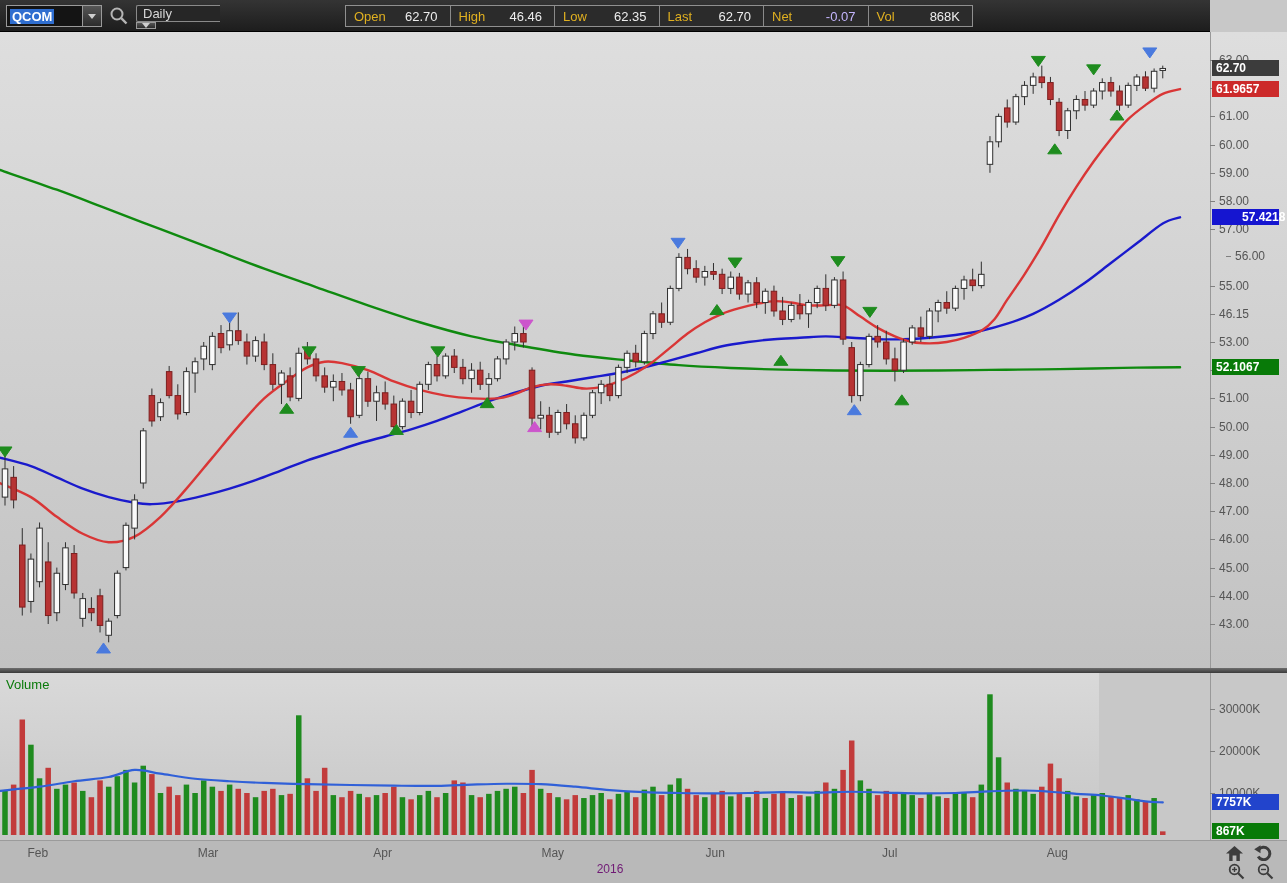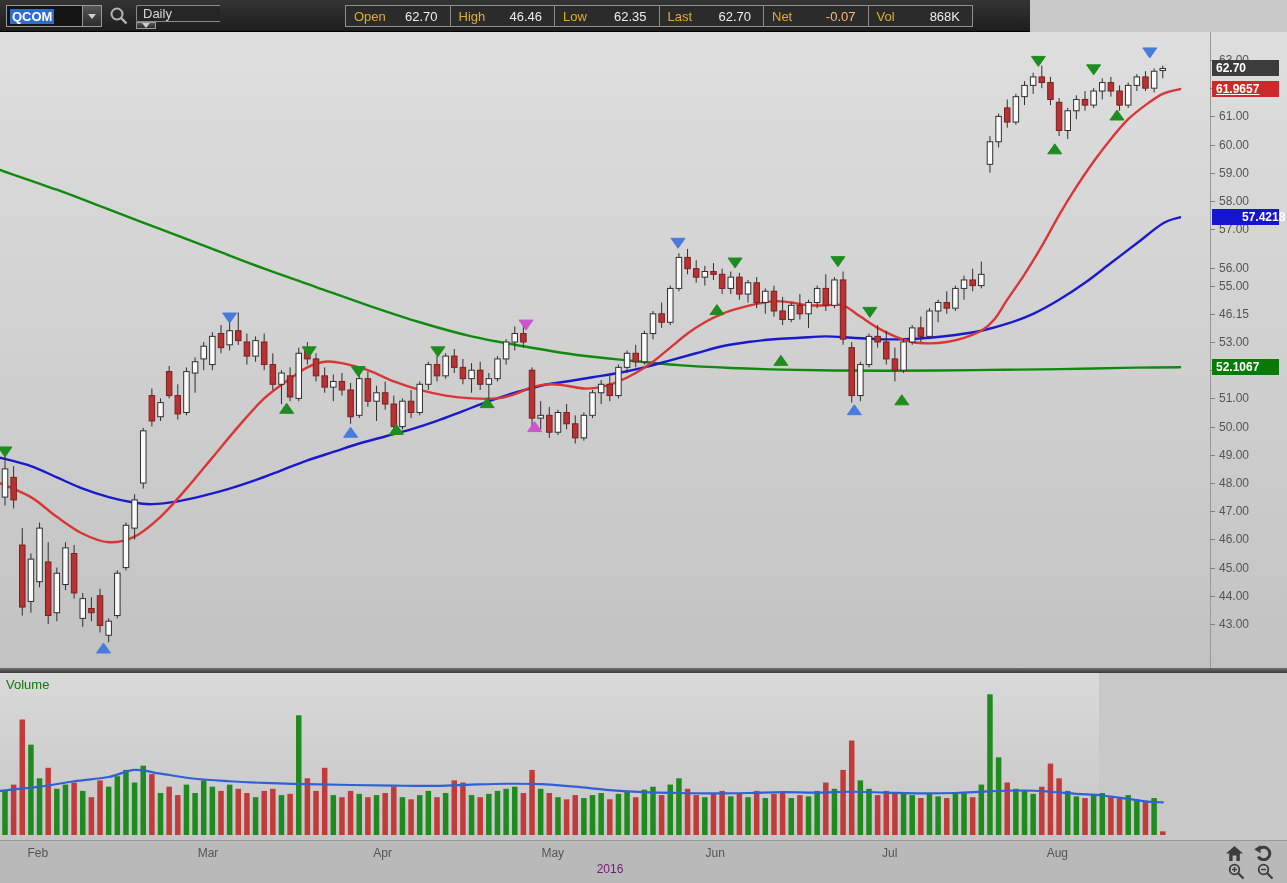--- a/index.html
+++ b/index.html
@@ -1,42 +1,42 @@
 <!DOCTYPE html>
 <html><head>
 <meta charset="utf-8">
 <style>
   * { box-sizing: border-box; margin: 0; padding: 0; }
   html,body { width:1287px; height:883px; overflow:hidden; background:#c8c8c8;
               font-family:"Liberation Sans", sans-serif; }
   .app { position:absolute; left:0; top:0; width:1287px; height:883px; }
 
   
-  .toolbar { position:absolute; left:0; top:0; width:1030px; height:32px;
+  .toolbar { position:absolute; left:0; top:0; width:1210px; height:32px;
              background:linear-gradient(#343434,#1d1d1d); border-bottom:1px solid #000; }
   .symbol-box { position:absolute; left:6px; top:5px; width:96px; height:22px; display:flex; }
   .symbol-field { flex:1; background:#141414; border:1px solid #9a9a9a; border-right:none;
                   display:flex; align-items:center; padding:0 3px; }
   .symbol-field .sel { background:#2f6ed0; color:#fff; font-size:13px; font-weight:700; padding:0 2px; }
   .dd-btn { width:20px; height:22px; background:linear-gradient(#565656,#2c2c2c);
             border:1px solid #9a9a9a; display:flex; align-items:center; justify-content:center; cursor:pointer; }
   .arr-down { width:0; height:0; border-left:4px solid transparent; border-right:4px solid transparent;
               border-top:5px solid #cfcfcf; }
   .search-btn { position:absolute; left:108px; top:6px; width:22px; height:20px; background:none; border:none; cursor:pointer; }
   .period-box { position:absolute; left:136px; top:5px; width:84px; height:22px; display:flex;flex-direction:column; }
   .period-field { flex:1; background:#262626; border:1px solid #8a8a8a; border-right:none;
                   color:#d8d8d8; font-size:13px; display:flex; align-items:center; padding:0 6px; border-radius:2px 0 0 2px; }
   .quote-strip { position:absolute; left:345px; top:5px; width:628px; height:22px; display:flex;
                  border:1px solid #909090; background:#2b2b2b; }
   .qcell { flex:1; display:flex; align-items:center; justify-content:space-between;
            padding:0 12px 0 8px; border-right:1px solid #8a8a8a; }
   .qcell:last-child { border-right:none; }
   .qlabel { color:#e0b020; font-size:13px; }
   .qval { color:#ededed; font-size:13px; }
-  .qval.neg { color:#fdba74; }
+  .qval.neg { color:#c4b5fd; }
 
   
   .chart-area { position:absolute; left:0; top:32px; width:1287px; height:636px;
                 background:linear-gradient(#dedede,#cfcfcf 55%,#c2c2c2); }
   #main-svg { position:absolute; left:0; top:0; width:1210px; height:636px; display:block; }
   .price-axis { position:absolute; left:1210px; top:0; width:77px; height:636px; border-left:1px solid #999; }
   .ptick { position:absolute; left:8px; font-size:12px; color:#555; height:16px; line-height:16px; }
   .ptick::before { content:''; position:absolute; left:-9px; top:8px; width:5px; height:1px; background:#808080; }
   .chip { position:absolute; left:1px; right:8px; color:#fff; font-size:12px; font-weight:700;
           padding:0 4px; height:16px; line-height:16px; }
@@ -682,35 +682,35 @@
         <polygon points="1142.8000000000002,15.95 1156.8000000000002,15.95 1149.8000000000002,25.95" fill="#4a7ade" stroke="#4a7ade"></polygon>
       </svg>
     <div class="price-axis" id="price-axis">
         <div class="ptick" style="top: 20px;">63.00</div>
         <div class="ptick" style="top: 48.2px;">62.00</div>
         <div class="ptick" style="top: 76.4px;">61.00</div>
         <div class="ptick" style="top: 104.6px;">60.00</div>
         <div class="ptick" style="top: 132.8px;">59.00</div>
         <div class="ptick" style="top: 161px;">58.00</div>
         <div class="ptick" style="top: 189.2px;">57.00</div>
-        <div class="ptick" style="top: 228px;">56.00</div>
+        <div class="ptick" style="top: 216px; margin-left: 16px;">56.00</div>
         <div class="ptick" style="top: 245.6px;">55.00</div>
         <div class="ptick" style="top: 273.8px;">46.15</div>
         <div class="ptick" style="top: 302px;">53.00</div>
         <div class="ptick" style="top: 330.2px;">52.00</div>
         <div class="ptick" style="top: 358.4px;">51.00</div>
         <div class="ptick" style="top: 386.6px;">50.00</div>
         <div class="ptick" style="top: 414.8px;">49.00</div>
         <div class="ptick" style="top: 443px;">48.00</div>
         <div class="ptick" style="top: 471.2px;">47.00</div>
         <div class="ptick" style="top: 499.4px;">46.00</div>
         <div class="ptick" style="top: 527.6px;">45.00</div>
         <div class="ptick" style="top: 555.8px;">44.00</div>
         <div class="ptick" style="top: 584px;">43.00</div>
-        <div class="chip" style="top: 49.1673px; background: rgb(204, 42, 42); text-decoration: underline;">61.9657</div>
+        <div class="chip" style="top: 49.1673px; background: rgb(204, 42, 42);">61.9657</div>
         <div class="chip" style="top: 177.305px; background: rgb(21, 21, 208); padding-left: 30px;">57.4218</div>
         <div class="chip" style="top: 327.191px; background: rgb(8, 122, 8);">52.1067</div>
         <div class="chip" style="top: 28.46px; background: rgb(60, 60, 60);">62.70</div>
       </div>
   </div>
 
   <div class="splitter"></div>
 
   <div class="vol-area">
     <svg id="vol-svg" viewBox="0 0 1210 167">
@@ -845,20 +845,27 @@
         <rect x="1108.17" y="123.36" width="5.5" height="38.64" fill="#c23b3b"></rect>
         <rect x="1116.8100000000002" y="125.03999999999999" width="5.5" height="36.96000000000001" fill="#c23b3b"></rect>
         <rect x="1125.45" y="122.1" width="5.5" height="39.900000000000006" fill="#1f8b1f"></rect>
         <rect x="1134.0900000000001" y="126.30000000000001" width="5.5" height="35.69999999999999" fill="#1f8b1f"></rect>
         <rect x="1142.73" y="128.4" width="5.5" height="33.599999999999994" fill="#c23b3b"></rect>
         <rect x="1151.3700000000001" y="125.03999999999999" width="5.5" height="36.96000000000001" fill="#1f8b1f"></rect>
         <rect x="1160.01" y="158.3544" width="5.5" height="3.6456000000000017" fill="#c23b3b"></rect>
         <path d="M-0.18400000000000016,117.9C6.4399999999999995,117.2,27.176000000000002,115.31,39.56,113.7C51.944,112.09,62.6,109.85000000000001,74.12,108.24000000000001C85.64,106.63000000000001,98.60000000000001,105.93,108.68,104.04C118.76,102.15,125.96000000000002,97.46000000000001,134.60000000000002,96.9C143.24,96.34,150.44,99.21000000000001,160.52,100.68C170.60000000000002,102.15,183.56,104.46,195.08,105.72C206.60000000000002,106.98,218.12,107.54,229.64000000000001,108.24000000000001C241.16000000000003,108.94000000000001,251.24000000000004,109.43,264.20000000000005,109.92C277.16,110.41,293.00000000000006,110.83000000000001,307.40000000000003,111.18C321.8,111.53,336.20000000000005,111.775,350.6,112.02000000000001C365,112.26500000000001,379.40000000000003,112.51,393.8,112.65C408.2,112.79,424.03999999999996,113.03500000000001,437,112.86000000000001C449.96000000000004,112.68500000000002,460.0400000000001,111.94999999999999,471.56000000000006,111.6C483.08000000000004,111.25,494.6,110.83,506.12,110.76C517.64,110.69000000000001,529.1600000000001,110.69000000000001,540.6800000000001,111.18C552.2,111.67,563.72,112.72,575.24,113.7C586.76,114.68,598.2800000000001,116.15,609.8000000000001,117.06C621.32,117.97,632.84,118.67,644.36,119.16C655.88,119.64999999999999,667.4000000000001,119.78999999999999,678.9200000000001,120C690.44,120.21000000000001,701.96,120.42,713.48,120.42C725,120.42,736.5200000000001,120.21000000000001,748.0400000000001,120C759.5600000000001,119.78999999999999,771.08,119.22999999999999,782.6,119.16C794.12,119.09,805.6400000000001,119.65,817.1600000000001,119.58000000000001C828.6800000000001,119.51000000000002,840.2,118.74000000000001,851.72,118.74000000000001C863.24,118.74000000000001,874.7600000000001,119.30000000000001,886.2800000000001,119.58000000000001C897.8000000000001,119.86000000000001,909.32,120.35000000000001,920.84,120.42C932.36,120.49,943.8800000000001,120.35,955.4000000000001,120C966.9200000000001,119.65,978.44,118.74,989.96,118.32C1001.48,117.89999999999999,1014.4399999999999,117.41,1024.52,117.48C1034.6,117.55000000000001,1041.8,118.18,1050.44,118.74000000000001C1059.0800000000002,119.30000000000001,1067.7200000000003,120.21000000000001,1076.3600000000001,120.84C1085,121.47,1093.6399999999999,121.68,1102.28,122.52000000000001C1110.92,123.36000000000001,1121,124.89999999999999,1128.2,125.88C1135.4,126.86,1139.72,127.8099,1145.48,128.4C1151.24,128.9901,1159.88,129.25050000000002,1162.76,129.4206" fill="none" stroke="#3060d8" stroke-width="2.2" stroke-linecap="round"></path>
       </svg>
     <div class="vol-title">Volume</div>
+    <div class="vol-axis" id="vol-axis">
+        <div class="ptick" style="top: 28px;">30000K</div>
+        <div class="ptick" style="top: 70px;">20000K</div>
+        <div class="ptick" style="top: 112px;">10000K</div>
+        <div class="chip" style="top: 121.421px; background: rgb(34, 68, 204);">7757K</div>
+        <div class="chip" style="top: 150.359px; background: rgb(8, 122, 8);">867K</div>
+      </div>
   </div>
 
   <div class="bottom-axis" id="bottom-axis">
     <span class="year">2016</span>
     <button class="navbtn" style="left:1224px; top:5px;">
       <svg width="17" height="15" viewBox="0 0 17 15">
         <path d="M8.5 0 L17 7.4 H13.8 V15 H10.4 V9.6 H6.6 V15 H3.2 V7.4 H0 Z" fill="#3d3d3d"></path>
       </svg>
     </button>
     <button class="navbtn" style="left:1253px; top:4px;">

